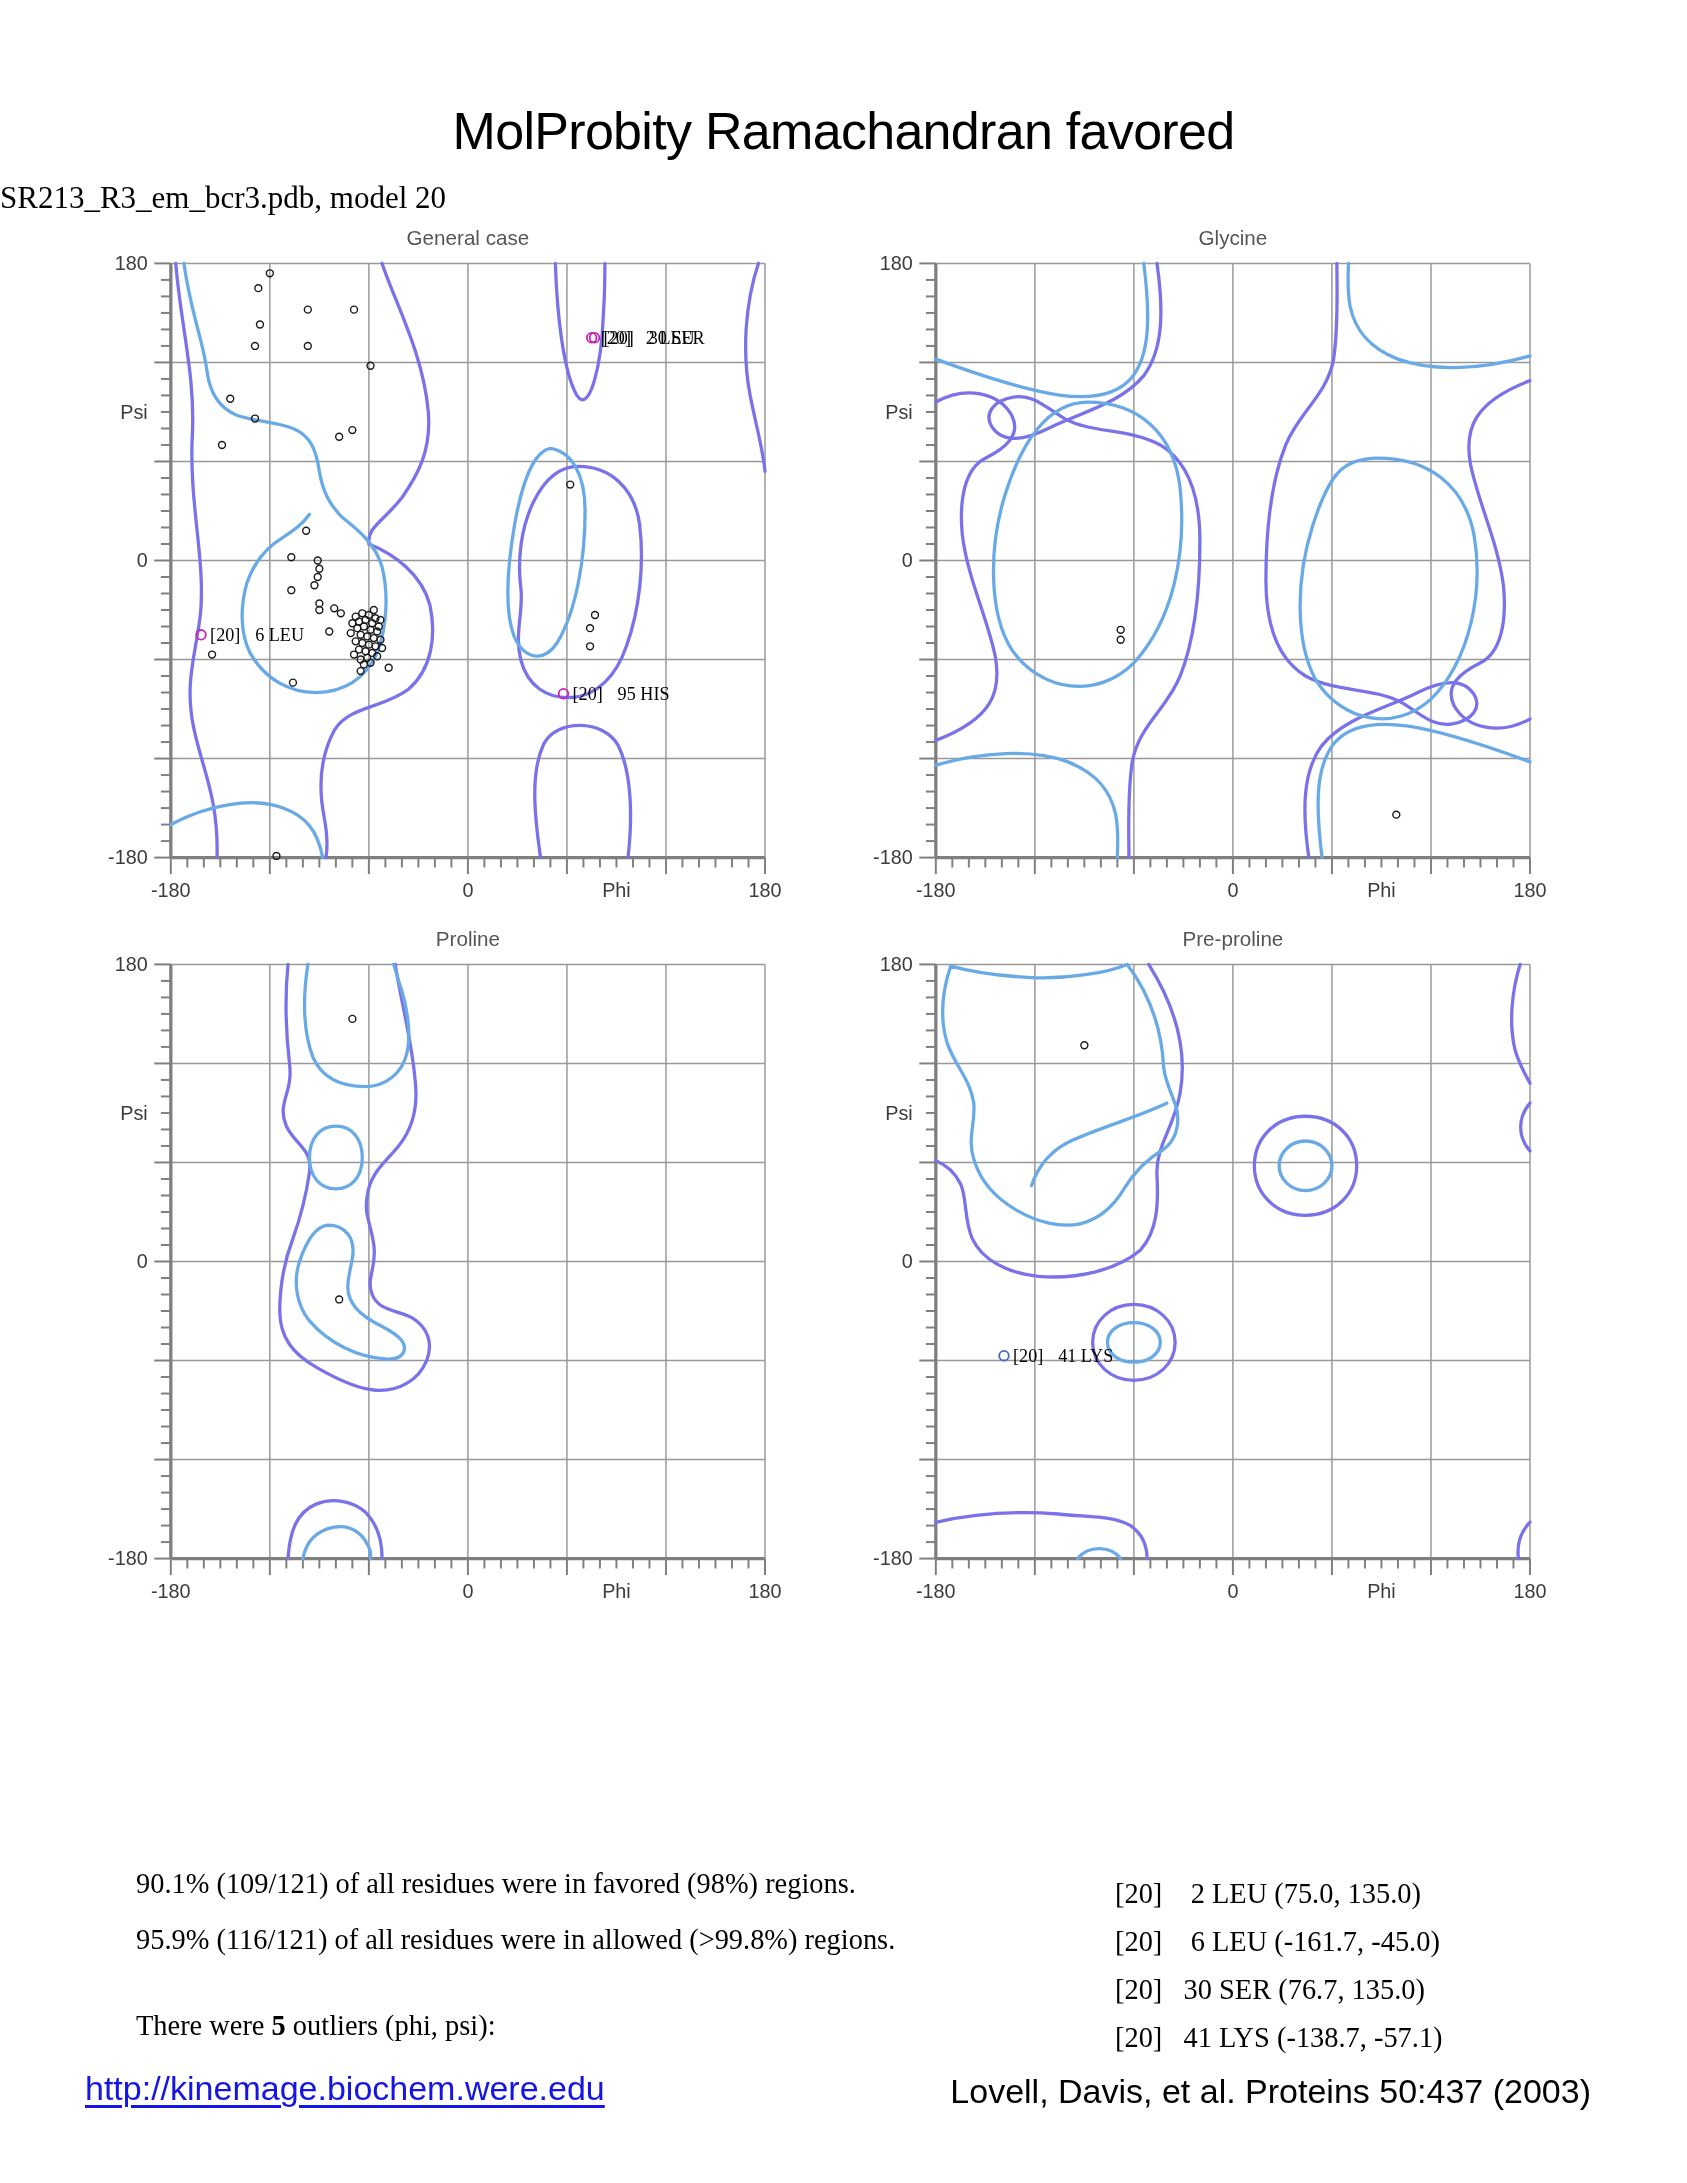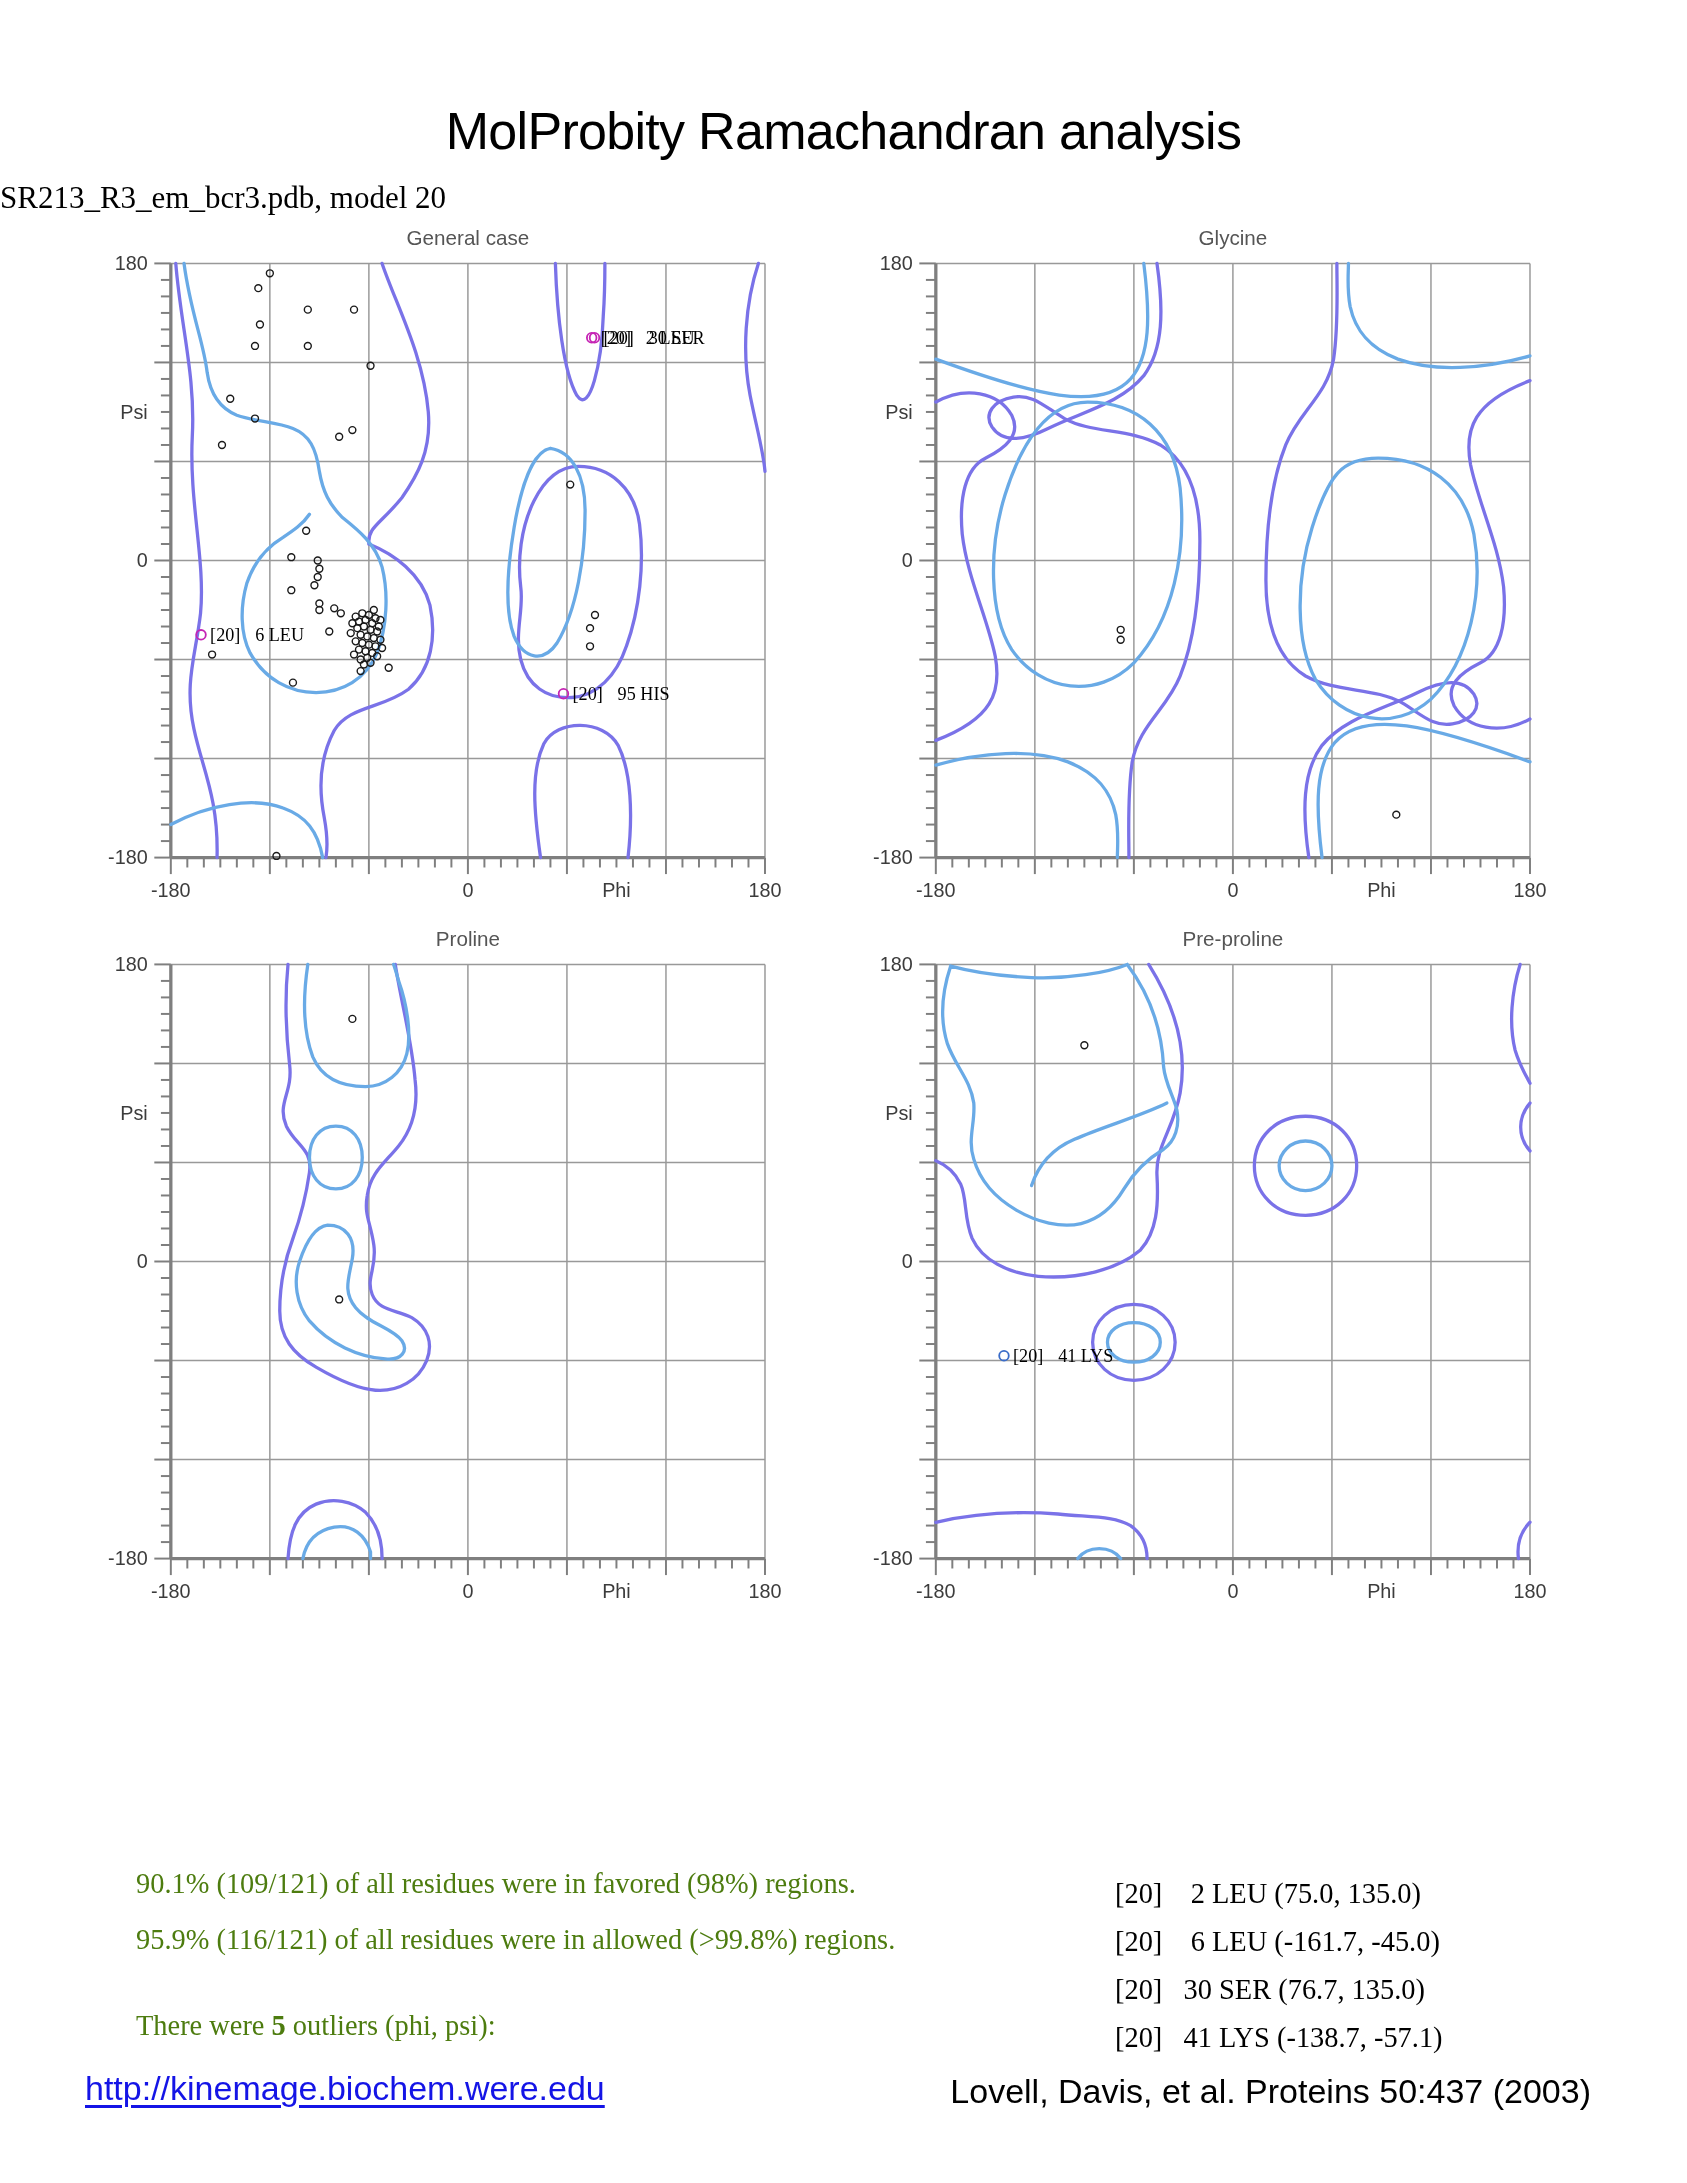--- a/index.html
+++ b/index.html
@@ -7,33 +7,33 @@
   .page-title{position:absolute;top:101px;left:0;width:1687px;text-align:center;font-size:52px;color:#000;letter-spacing:-0.7px;}
   .page-subtitle{position:absolute;top:180px;left:0;width:1687px;text-align:left;font-size:31px;font-family:"Liberation Serif",serif;color:#000;}
   .chart{position:absolute;width:713px;height:700px;}
   #chart-general{left:85px;top:227px;}
   #chart-glycine{left:850px;top:227px;}
   #chart-proline{left:85px;top:928px;}
   #chart-preproline{left:850px;top:928px;}
   .chart svg{width:100%;height:100%;display:block;}
   svg text{font-family:"Liberation Sans",sans-serif;}
   svg text.serif{font-family:"Liberation Serif",serif;}
-  .summary{position:absolute;left:136px;top:1856px;font-family:"Liberation Serif",serif;font-size:28.4px;color:#4d7c0f;}
+  .summary{position:absolute;left:136px;top:1856px;font-family:"Liberation Serif",serif;font-size:28.4px;color:#000000;}
   .summary .sline{line-height:56px;white-space:pre;}
   .summary .outliers-intro{margin-top:30px;line-height:56px;}
   .outlier-list{position:absolute;left:1115px;top:1834px;font-family:"Liberation Serif",serif;font-size:28.4px;color:#000;margin-top:36px;}
   .outlier-list .oline{line-height:48px;white-space:pre;}
   .footer-link{position:absolute;left:85px;top:2069px;font-size:34px;color:#1414e6;text-decoration:underline;text-decoration-thickness:2.6px;text-underline-offset:5.3px;}
   .footer-citation{position:absolute;right:96px;top:2072px;font-size:34px;color:#000;}
   b{font-weight:bold;}
 </style>
 </head>
 <body>
 
-<div class="page-title">MolProbity Ramachandran analysis</div>
+<div class="page-title">MolProbity Ramachandran favored</div>
 <div class="page-subtitle">SR213_R3_em_bcr3.pdb, model 20</div>
 
 <div id="chart-general" class="chart">
     <svg viewBox="-52 -22 432 424">
       <g stroke="#999999" stroke-width="0.9">
         <line x1="0" y1="0" x2="0" y2="360"></line>
         <line x1="0" y1="0" x2="360" y2="0"></line>
         <line x1="60" y1="0" x2="60" y2="360"></line>
         <line x1="0" y1="60" x2="360" y2="60"></line>
         <line x1="120" y1="0" x2="120" y2="360"></line>

